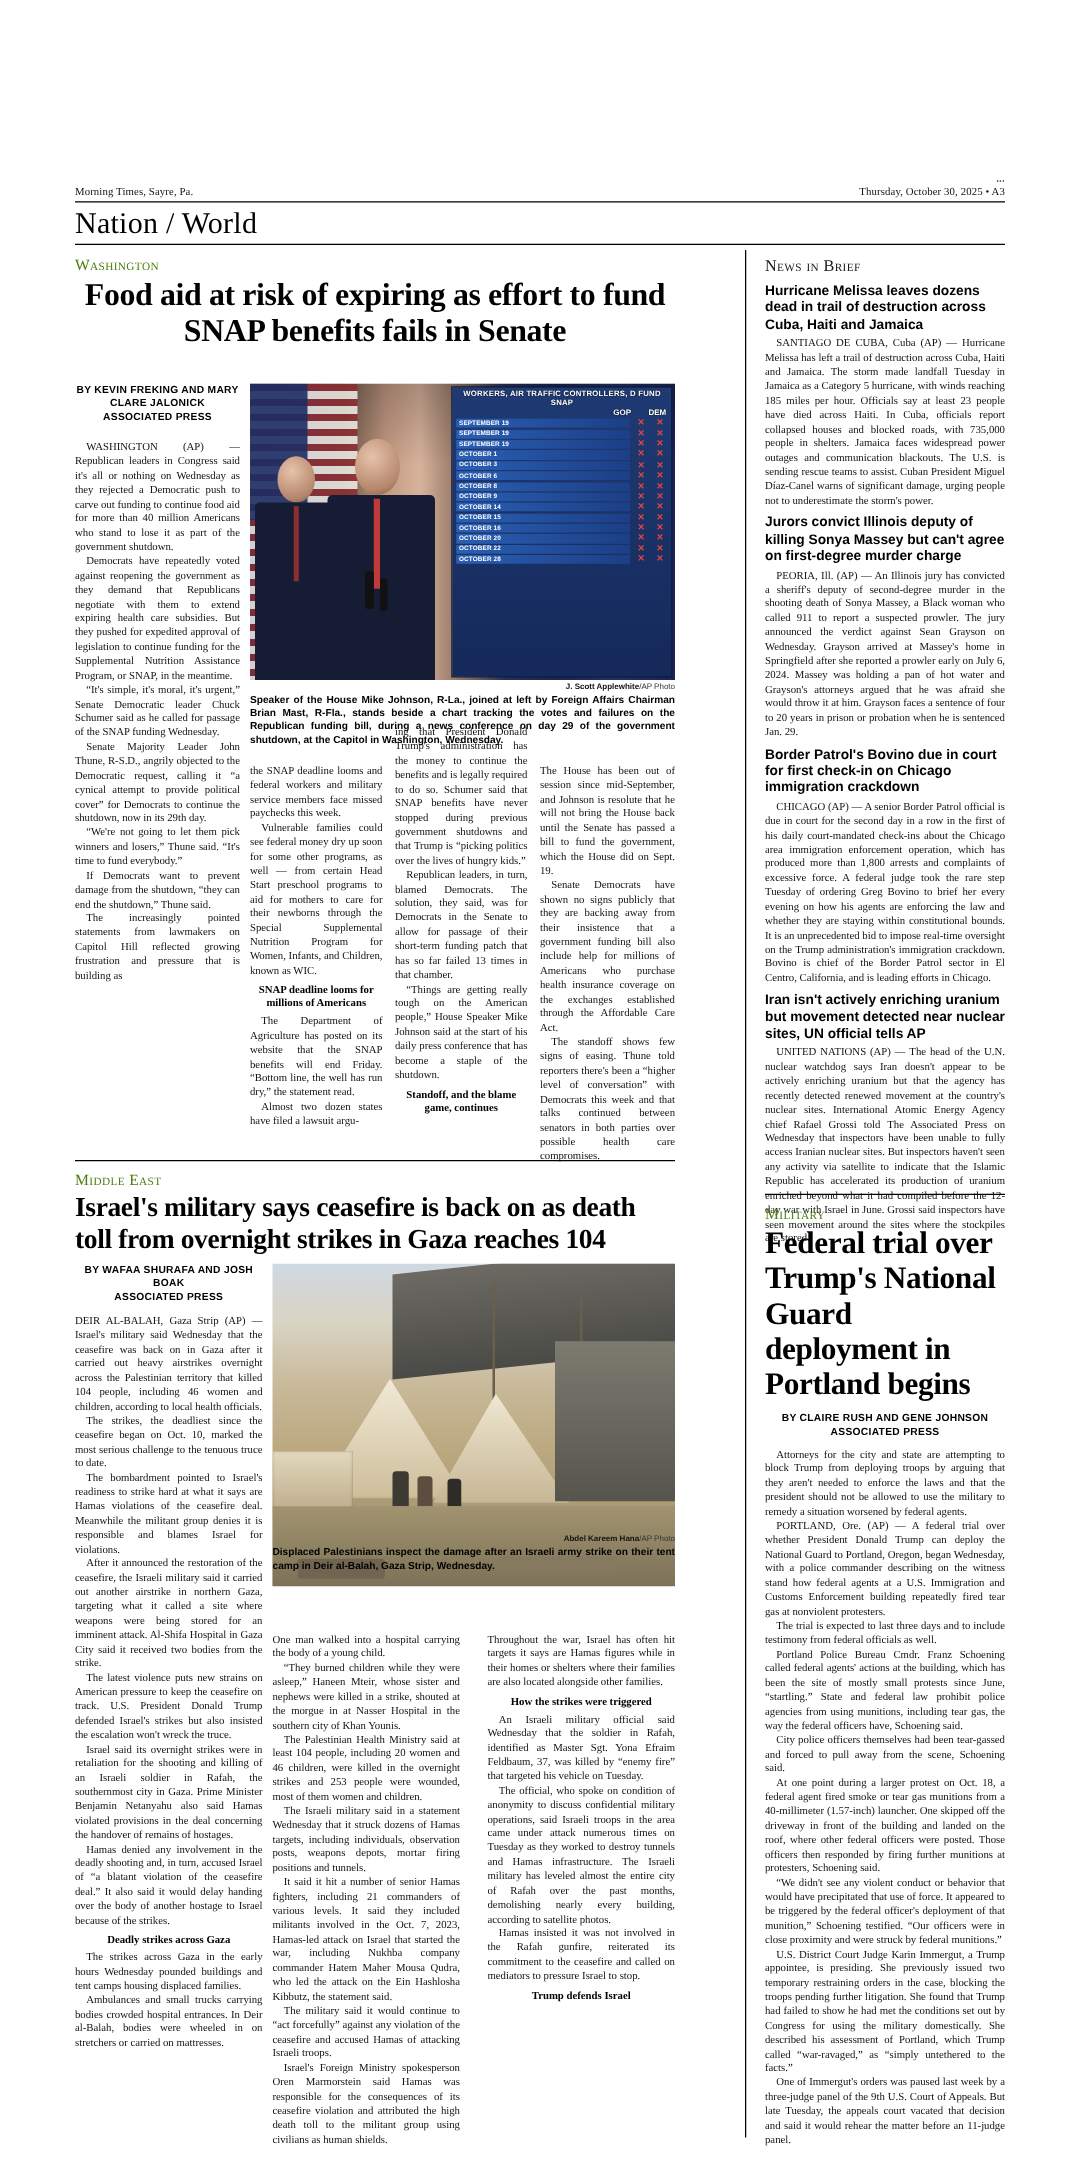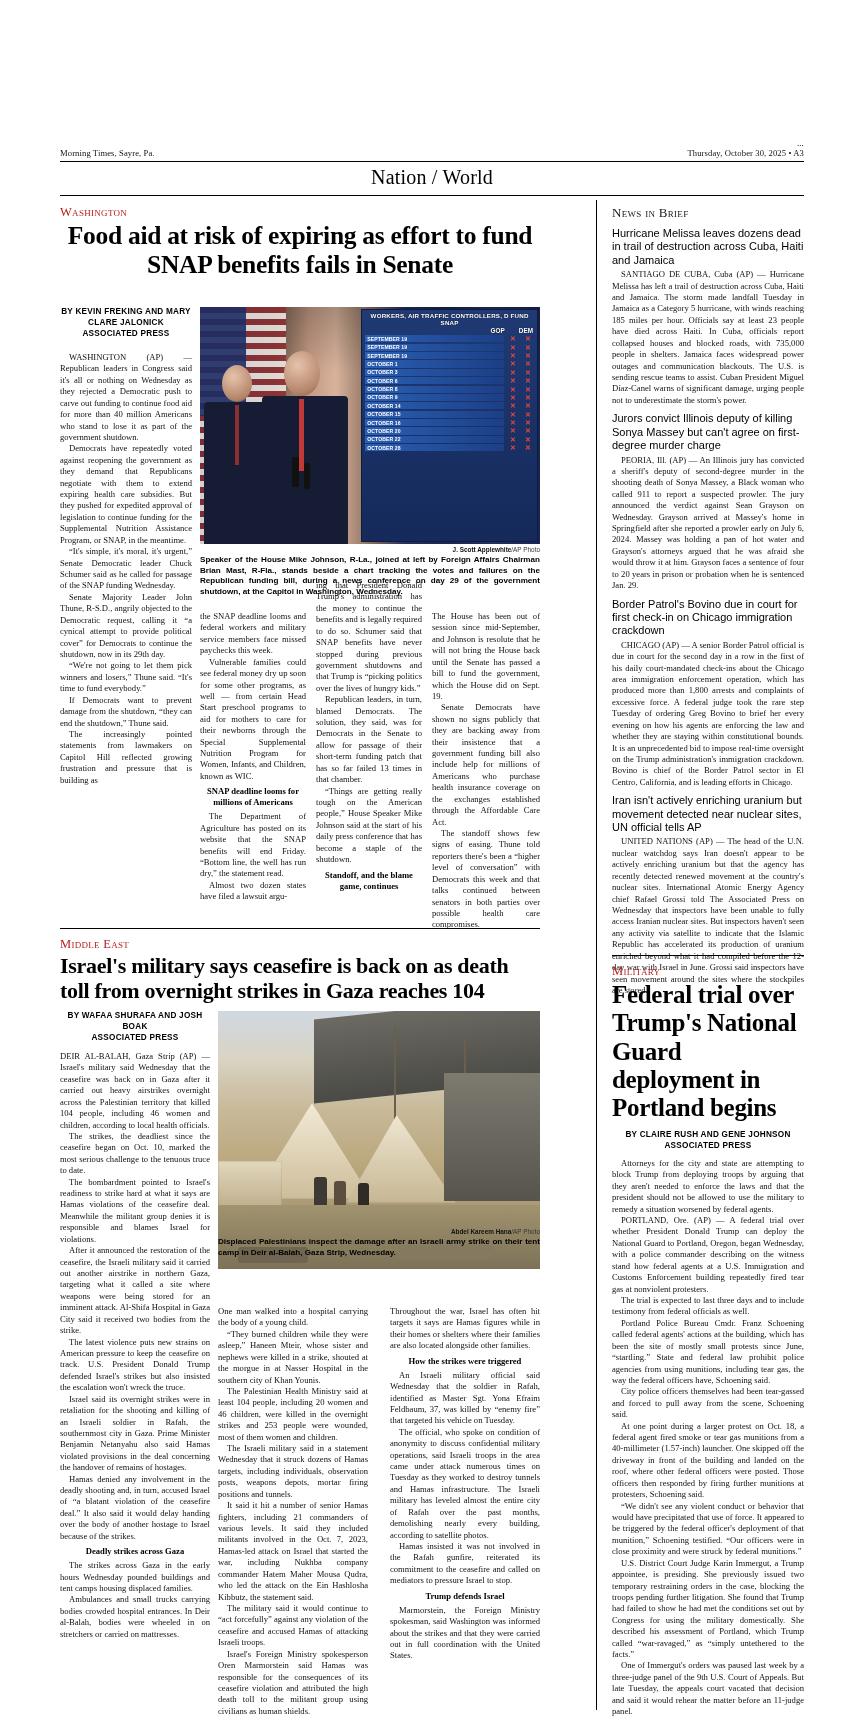--- a/index.html
+++ b/index.html
@@ -49,36 +49,36 @@
     font-size: 5px; letter-spacing: .5px; color:#111;
   }
   .rule-thin {
     position: absolute;
     left: 0; width: 744px;
     border-top: 1px solid #000;
   }
   .section-title {
     position: absolute;
     top: 166px; left: 0; width: 744px;
-    text-align: center;
-    font-size: 20px;
+    text-align: left;
+    font-size: 24px;
     letter-spacing: .2px;
     color: #000;
   }
 
   
   .col { position: absolute; }
   .vrule { position: absolute; border-left: 1px solid #000; }
   .hrule { position: absolute; border-top: 1px solid #000; }
 
   .kicker {
     font-size: 12.5px;
     font-variant: small-caps;
     letter-spacing: .3px;
-    color: #b91c1c;
+    color: #4d7c0f;
     margin: 0 0 2px 0;
     font-weight: 400;
   }
   .headline {
     font-family: "Liberation Serif", serif;
     font-weight: bold;
     color: #000;
     margin: 0;
     letter-spacing: -0.3px;
   }
@@ -137,21 +137,21 @@
   
   .brief-title {
     font-size: 13px;
     font-variant: small-caps;
     letter-spacing: .3px;
     color: #1a1a1a;
     margin: 0 0 5px 0;
   }
   .brief-head {
     font-family: "Liberation Sans", sans-serif;
-    font-weight: normal;
+    font-weight: bold;
     font-size: 11px;
     line-height: 1.22;
     color: #000;
     margin: 6px 0 2px 0;
   }
   .brief-body {
     font-size: 8.6px;
     line-height: 1.33;
     text-align: justify;
     color: #111;
@@ -479,21 +479,20 @@
     <p>Israel's Foreign Ministry spokesperson Oren Marmorstein said Hamas was responsible for the consequences of its ceasefire violation and attributed the high death toll to the militant group using civilians as human shields.</p>
   </div>
 
   <div class="col body-txt" style="left:330px; top:1306px; width:150px;">
     <p class="noindent">Throughout the war, Israel has often hit targets it says are Hamas figures while in their homes or shelters where their families are also located alongside other families.</p>
     <div class="subhead">How the strikes were triggered</div>
     <p>An Israeli military official said Wednesday that the soldier in Rafah, identified as Master Sgt. Yona Efraim Feldbaum, 37, was killed by “enemy fire” that targeted his vehicle on Tuesday.</p>
     <p>The official, who spoke on condition of anonymity to discuss confidential military operations, said Israeli troops in the area came under attack numerous times on Tuesday as they worked to destroy tunnels and Hamas infrastructure. The Israeli military has leveled almost the entire city of Rafah over the past months, demolishing nearly every building, according to satellite photos.</p>
     <p>Hamas insisted it was not involved in the Rafah gunfire, reiterated its commitment to the ceasefire and called on mediators to pressure Israel to stop.</p>
     <div class="subhead">Trump defends Israel</div>
-    <p>Marmorstein, the Foreign Ministry spokesman, said Washington was informed about the strikes and that they were carried out in full coordination with the United States.</p>
   </div>
 
   <div class="col" style="left:552px; top:205px; width:192px;">
     <div class="brief-title">News in Brief</div>
     <div id="briefs-list">
           <div class="brief-head">Hurricane Melissa leaves dozens dead in trail of destruction across Cuba, Haiti and Jamaica</div>
           <div class="brief-body">
             <p>SANTIAGO DE CUBA, Cuba (AP) — Hurricane Melissa has left a trail of destruction across Cuba, Haiti and Jamaica. The storm made landfall Tuesday in Jamaica as a Category 5 hurricane, with winds reaching 185 miles per hour. Officials say at least 23 people have died across Haiti. In Cuba, officials report collapsed houses and blocked roads, with 735,000 people in shelters. Jamaica faces widespread power outages and communication blackouts. The U.S. is sending rescue teams to assist. Cuban President Miguel Díaz-Canel warns of significant damage, urging people not to underestimate the storm's power.</p>
           </div>
           <div class="brief-head">Jurors convict Illinois deputy of killing Sonya Massey but can't agree on first-degree murder charge</div>

